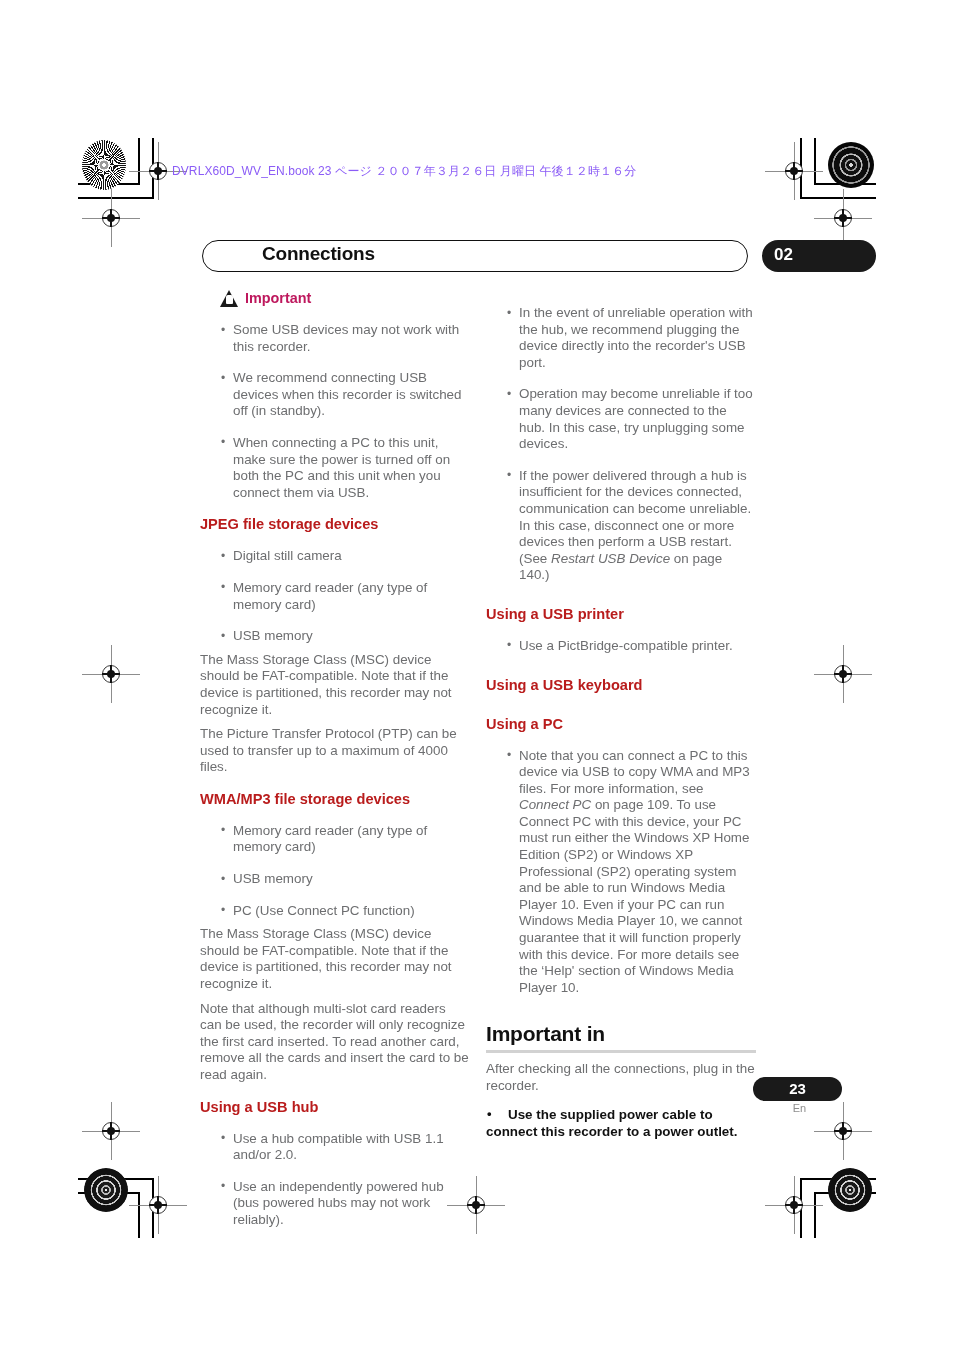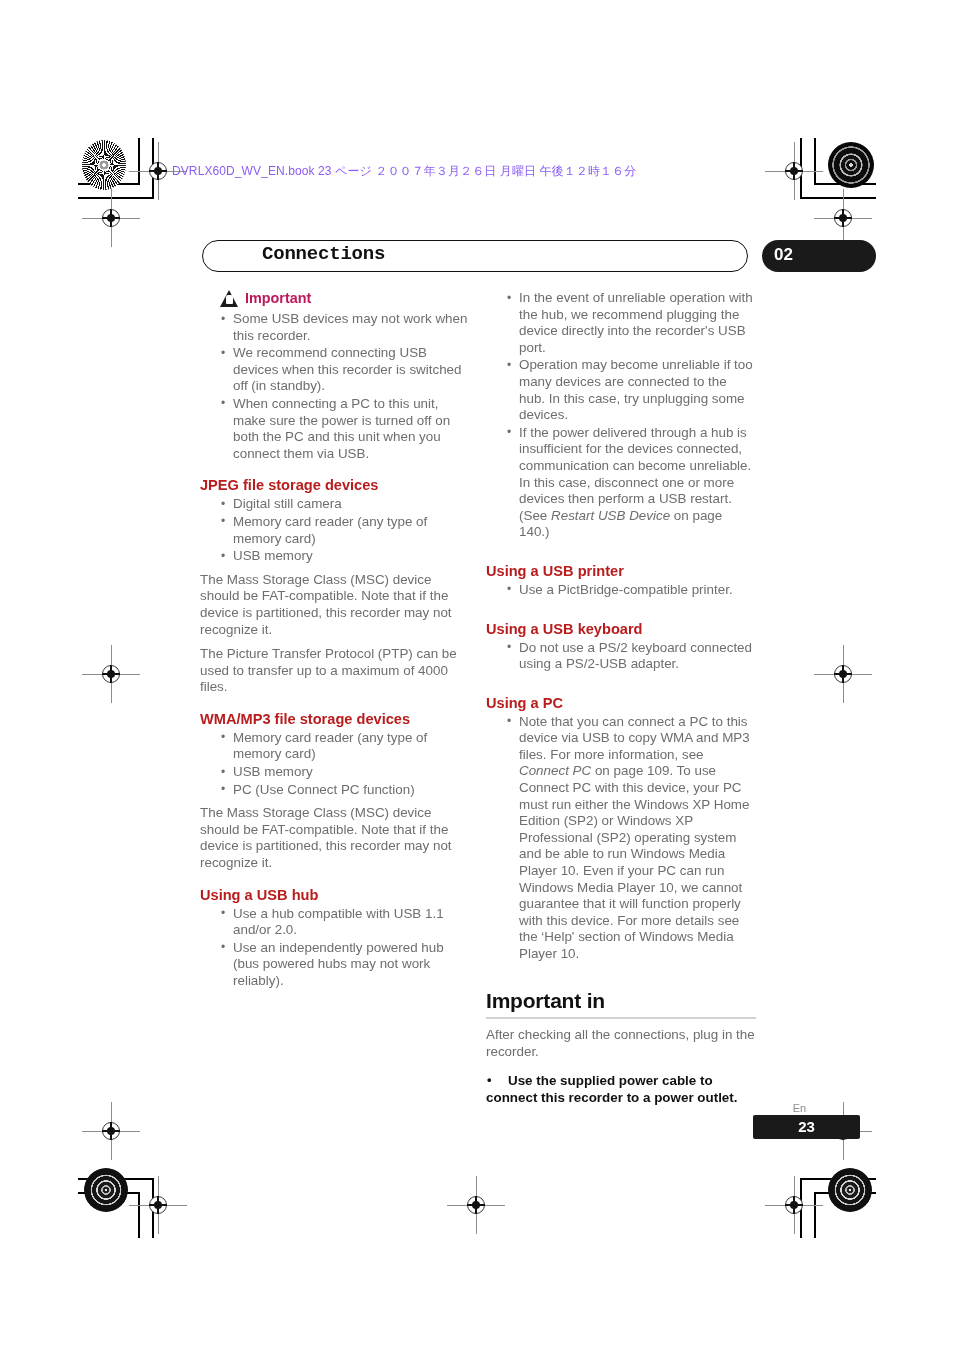--- a/index.html
+++ b/index.html
@@ -71,21 +71,20 @@
   .chapter-bar {
     position: absolute; left: 202px; top: 240px;
     width: 546px; height: 32px;
     border: 1.6px solid #111; border-radius: 16px;
     background: #fff;
   }
   .chapter-title {
     position: absolute; left: 262px; top: 243px;
     font-size: 19px; font-weight: bold; color: #111;
     letter-spacing: -0.2px;
-    font-family: Liberation Mono, monospace;
   }
   .chapter-badge {
     position: absolute; left: 762px; top: 240px;
     width: 114px; height: 32px;
     background: #1a1a1a; border-radius: 16px;
   }
   .chapter-badge span {
     position: absolute; left: 12px; top: 5px;
     font-size: 17px; font-weight: bold; color: #fff; text-align: right;
   }
@@ -133,21 +132,21 @@
   }
   .rule {
     height: 2.6px; background: #d2d2d2;
     margin: 4px 0 8px 0;
   }
 
   ul.bl {
     list-style: none; margin: 0 0 0 0; padding: 0;
   }
   ul.bl li {
-    position: relative; padding-left: 13px; margin: 0 0 1px 0;
+    position: relative; padding-left: 13px; margin: 15px 0 1px 0;
   }
   ul.bl li::before {
     content: "\2022"; position: absolute; left: 1px; top: -0.5px;
     font-size: 12px; color: #6d6e70;
   }
   ul.bl.indent { margin-left: 20px; }
 
   p.body { margin: 8px 0 0 0; }
   p.body.first { margin-top: 7px; }
 
@@ -161,22 +160,22 @@
     position: relative; padding-left: 0;
   }
   ul.strong-bl li .b {
     position: absolute; left: 1px; top: -1px; font-size: 13px;
   }
   ul.strong-bl li .t { display: block; text-indent: 22px; }
 
   
   .page-badge {
     position: absolute; left: 753px; top: 1077px;
-    width: 107px; height: 24px;
-    background: #1a1a1a; border-radius: 2px; margin-top: 38px;
+    width: 89px; height: 24px;
+    background: #1a1a1a; border-radius: 12px;
   }
   .page-badge span {
     display: block; text-align: center; line-height: 24px;
     font-size: 15px; font-weight: bold; color: #fff;
   }
   .page-lang {
     position: absolute; left: 753px; top: 1102px;
     width: 93px; text-align: center;
     font-size: 11px; color: #8d8d8d;
   }
@@ -310,41 +309,42 @@
 
   <div class="imp-head">
     <span class="warn-tri">
       <span class="tri"></span>
         <span class="hand"></span>
     </span>
     <span class="imp-label">Important</span>
   </div>
 
   <ul class="bl indent">
-    <li>Some USB devices may not work when this recorder.</li>
+    <li>Some USB devices may not work with this recorder.</li>
     <li>We recommend connecting USB devices when this recorder is switched off (in standby).</li>
     <li>When connecting a PC to this unit, make sure the power is turned off on both the PC and this unit when you connect them via USB.</li>
   </ul>
 
   <h3 class="sec">JPEG file storage devices</h3>
   <ul class="bl indent">
     <li>Digital still camera</li>
     <li>Memory card reader (any type of memory card)</li>
     <li>USB memory</li>
   </ul>
   <p class="body first">The Mass Storage Class (MSC) device should be FAT-compatible. Note that if the device is partitioned, this recorder may not recognize it.</p>
   <p class="body">The Picture Transfer Protocol (PTP) can be used to transfer up to a maximum of 4000 files.</p>
 
   <h3 class="sec">WMA/MP3 file storage devices</h3>
   <ul class="bl indent">
     <li>Memory card reader (any type of memory card)</li>
     <li>USB memory</li>
     <li>PC (Use Connect PC function)</li>
   </ul>
   <p class="body first">The Mass Storage Class (MSC) device should be FAT-compatible. Note that if the device is partitioned, this recorder may not recognize it.</p>
+  <p class="body">Note that although multi-slot card readers can be used, the recorder will only recognize the first card inserted. To read another card, remove all the cards and insert the card to be read again.</p>
 
   <h3 class="sec">Using a USB hub</h3>
   <ul class="bl indent">
     <li>Use a hub compatible with USB 1.1 and/or 2.0.</li>
     <li>Use an independently powered hub (bus powered hubs may not work reliably).</li>
   </ul>
 
 </div>
 
 <div class="col col-right">
@@ -354,23 +354,20 @@
     <li>Operation may become unreliable if too many devices are connected to the hub. In this case, try unplugging some devices.</li>
     <li><span>If the power delivered through a hub is insufficient for the devices connected, communication can become unreliable. In this case, disconnect one or more devices then perform a USB restart. (See </span><span class="it">Restart USB Device</span><span> on page 140.)</span></li>
   </ul>
 
   <h3 class="sec tight">Using a USB printer</h3>
   <ul class="bl indent">
     <li>Use a PictBridge-compatible printer.</li>
   </ul>
 
   <h3 class="sec tight">Using a USB keyboard</h3>
-  <ul class="bl indent">
-    <li>Do not use a PS/2 keyboard connected using a PS/2-USB adapter.</li>
-  </ul>
 
   <h3 class="sec tight">Using a PC</h3>
   <ul class="bl indent">
     <li><span>Note that you can connect a PC to this device via USB to copy WMA and MP3 files. For more information, see </span><span class="it">Connect PC</span><span> on page 109. To use Connect PC with this device, your PC must run either the Windows XP Home Edition (SP2) or Windows XP Professional (SP2) operating system and be able to run Windows Media Player 10. Even if your PC can run Windows Media Player 10, we cannot guarantee that it will function properly with this device. For more details see the ‘Help' section of Windows Media Player 10.</span></li>
   </ul>
 
   <h2 class="major">Important in</h2>
   <div class="rule"></div>
   <p class="body" style="margin-top:0;">After checking all the connections, plug in the recorder.</p>
 

